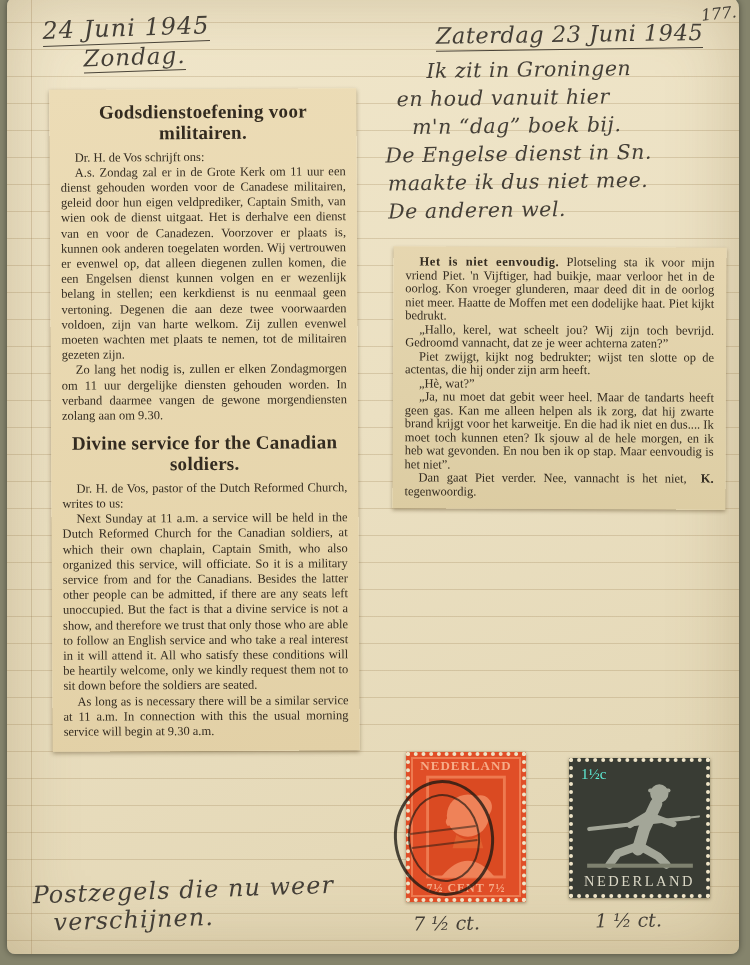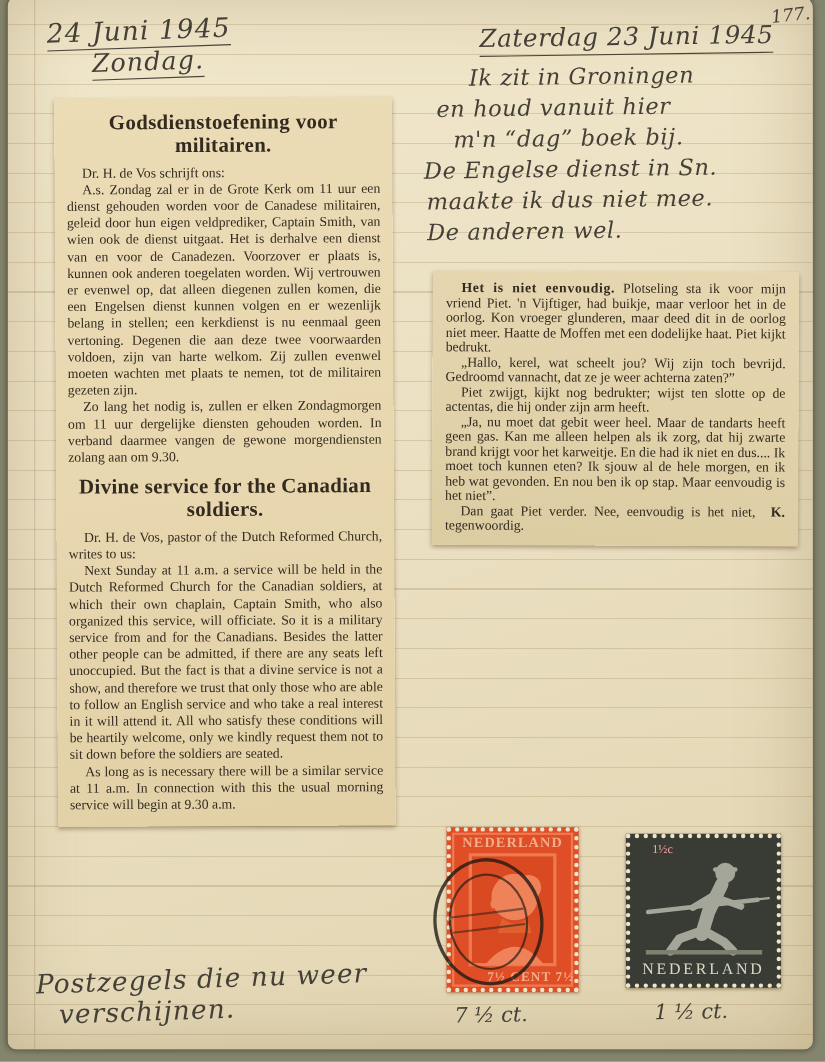--- a/index.html
+++ b/index.html
@@ -63,21 +63,21 @@
     background:#e04e27;border:4px dotted #efe4c7;
     box-shadow:0 1px 3px rgba(70,40,10,0.45);
   }
   .stamp-orange .inner{position:absolute;inset:1px;border:2px solid #ee7a50;}
   .stamp-orange .country-top{
     position:absolute;top:2px;left:0;right:0;text-align:center;
     color:#f6ac88;font-weight:bold;font-size:13px;letter-spacing:1px;
     font-family:"Liberation Serif", serif;
   }
   .stamp-orange .bottom-band{
-    position:absolute;bottom:2px;left:0;right:0;text-align:right;
+    position:absolute;bottom:2px;left:0;right:0;text-align:center;
     color:#f6ac88;font-weight:bold;font-size:12px;letter-spacing:1px;
   }
   .stamp-orange svg{position:absolute;left:8px;top:18px;}
   .postmark{
     position:absolute;left:-16px;top:24px;width:94px;height:110px;
     border:3px solid rgba(28,24,18,0.78);border-radius:50%;
     transform:rotate(-7deg);
   }
   .postmark .pm-inner{
     position:absolute;inset:11px;border:2px solid rgba(28,24,18,0.66);border-radius:50%;
@@ -85,21 +85,21 @@
   .postmark .pm-bar{
     position:absolute;left:14px;right:14px;top:46px;height:12px;
     border-top:2px solid rgba(28,24,18,0.5);border-bottom:2px solid rgba(28,24,18,0.5);
   }
   .stamp-dark{
     left:562px;top:762px;width:141px;height:140px;
     background:#393c34;border:4px dotted #efe4c7;
     box-shadow:0 1px 3px rgba(50,40,10,0.5);
   }
   .stamp-dark .denom{
-    position:absolute;top:4px;left:20px;color:#fca5a5;font-size:11px;
+    position:absolute;top:4px;left:8px;color:#5eead4;font-size:15px;
     font-family:"Liberation Serif", serif;
   }
   .stamp-dark .country-bottom{
     position:absolute;bottom:4px;left:0;right:0;text-align:center;
     color:#dbd8c6;font-size:14.5px;letter-spacing:2.5px;
     font-family:"Liberation Serif", serif;
   }
   .stamp-dark svg{position:absolute;left:6px;top:14px;}
 
   .caption-75{position:absolute;left:406px;top:916px;font-size:19px;transform:rotate(-1deg);}
@@ -139,22 +139,23 @@
       <h3 class="second">Divine service for the Canadian soldiers.</h3>
       <p>Dr. H. de Vos, pastor of the Dutch Reformed Church, writes to us:</p>
       <p>Next Sunday at 11 a.m. a service will be held in the Dutch Reformed Church for the Canadian soldiers, at which their own chaplain, Captain Smith, who also organized this service, will officiate. So it is a military service from and for the Canadians. Besides the latter other people can be admitted, if there are any seats left unoccupied. But the fact is that a divine service is not a show, and therefore we trust that only those who are able to follow an English service and who take a real interest in it will attend it. All who satisfy these conditions will be heartily welcome, only we kindly request them not to sit down before the soldiers are seated.</p>
       <p>As long as is necessary there will be a similar service at 11 a.m. In connection with this the usual morning service will begin at 9.30 a.m.</p>
     </div>
 
     <div class="clip clip-right">
       <p class="leadp"><b>Het is niet eenvoudig.</b> <span>Plotseling sta ik voor mijn vriend Piet. 'n Vijftiger, had buikje, maar verloor het in de oorlog. Kon vroeger glunderen, maar deed dit in de oorlog niet meer. Haatte de Moffen met een dodelijke haat. Piet kijkt bedrukt.</span></p>
       <p>„Hallo, kerel, wat scheelt jou? Wij zijn toch bevrijd. Gedroomd vannacht, dat ze je weer achterna zaten?”</p>
       <p>Piet zwijgt, kijkt nog bedrukter; wijst ten slotte op de actentas, die hij onder zijn arm heeft.</p>
+      <p>„Hè, wat?”</p>
       <p>„Ja, nu moet dat gebit weer heel. Maar de tandarts heeft geen gas. Kan me alleen helpen als ik zorg, dat hij zwarte brand krijgt voor het karweitje. En die had ik niet en dus.... Ik moet toch kunnen eten? Ik sjouw al de hele morgen, en ik heb wat gevonden. En nou ben ik op stap. Maar eenvoudig is het niet”.</p>
-      <p class="closingp"><span class="sig">K.</span><span>Dan gaat Piet verder. Nee, eenvoudig is het niet, tegenwoordig.</span></p>
+      <p class="closingp"><span class="sig">K.</span><span>Dan gaat Piet verder. Nee, vannacht is het niet, tegenwoordig.</span></p>
     </div>
 
     <div class="stamp stamp-orange">
       <div class="inner"></div>
       <div class="country-top">NEDERLAND</div>
       <svg width="96" height="108" viewBox="0 0 100 110">
         <rect x="10" y="2" width="80" height="104" fill="#da4a22"></rect>
         <rect x="10" y="2" width="80" height="104" fill="none" stroke="#ee7a50" stroke-width="3"></rect>
         <circle cx="52" cy="42" r="22" fill="#ef8258"></circle>
         <circle cx="65" cy="33" r="12" fill="#ef8258"></circle>

